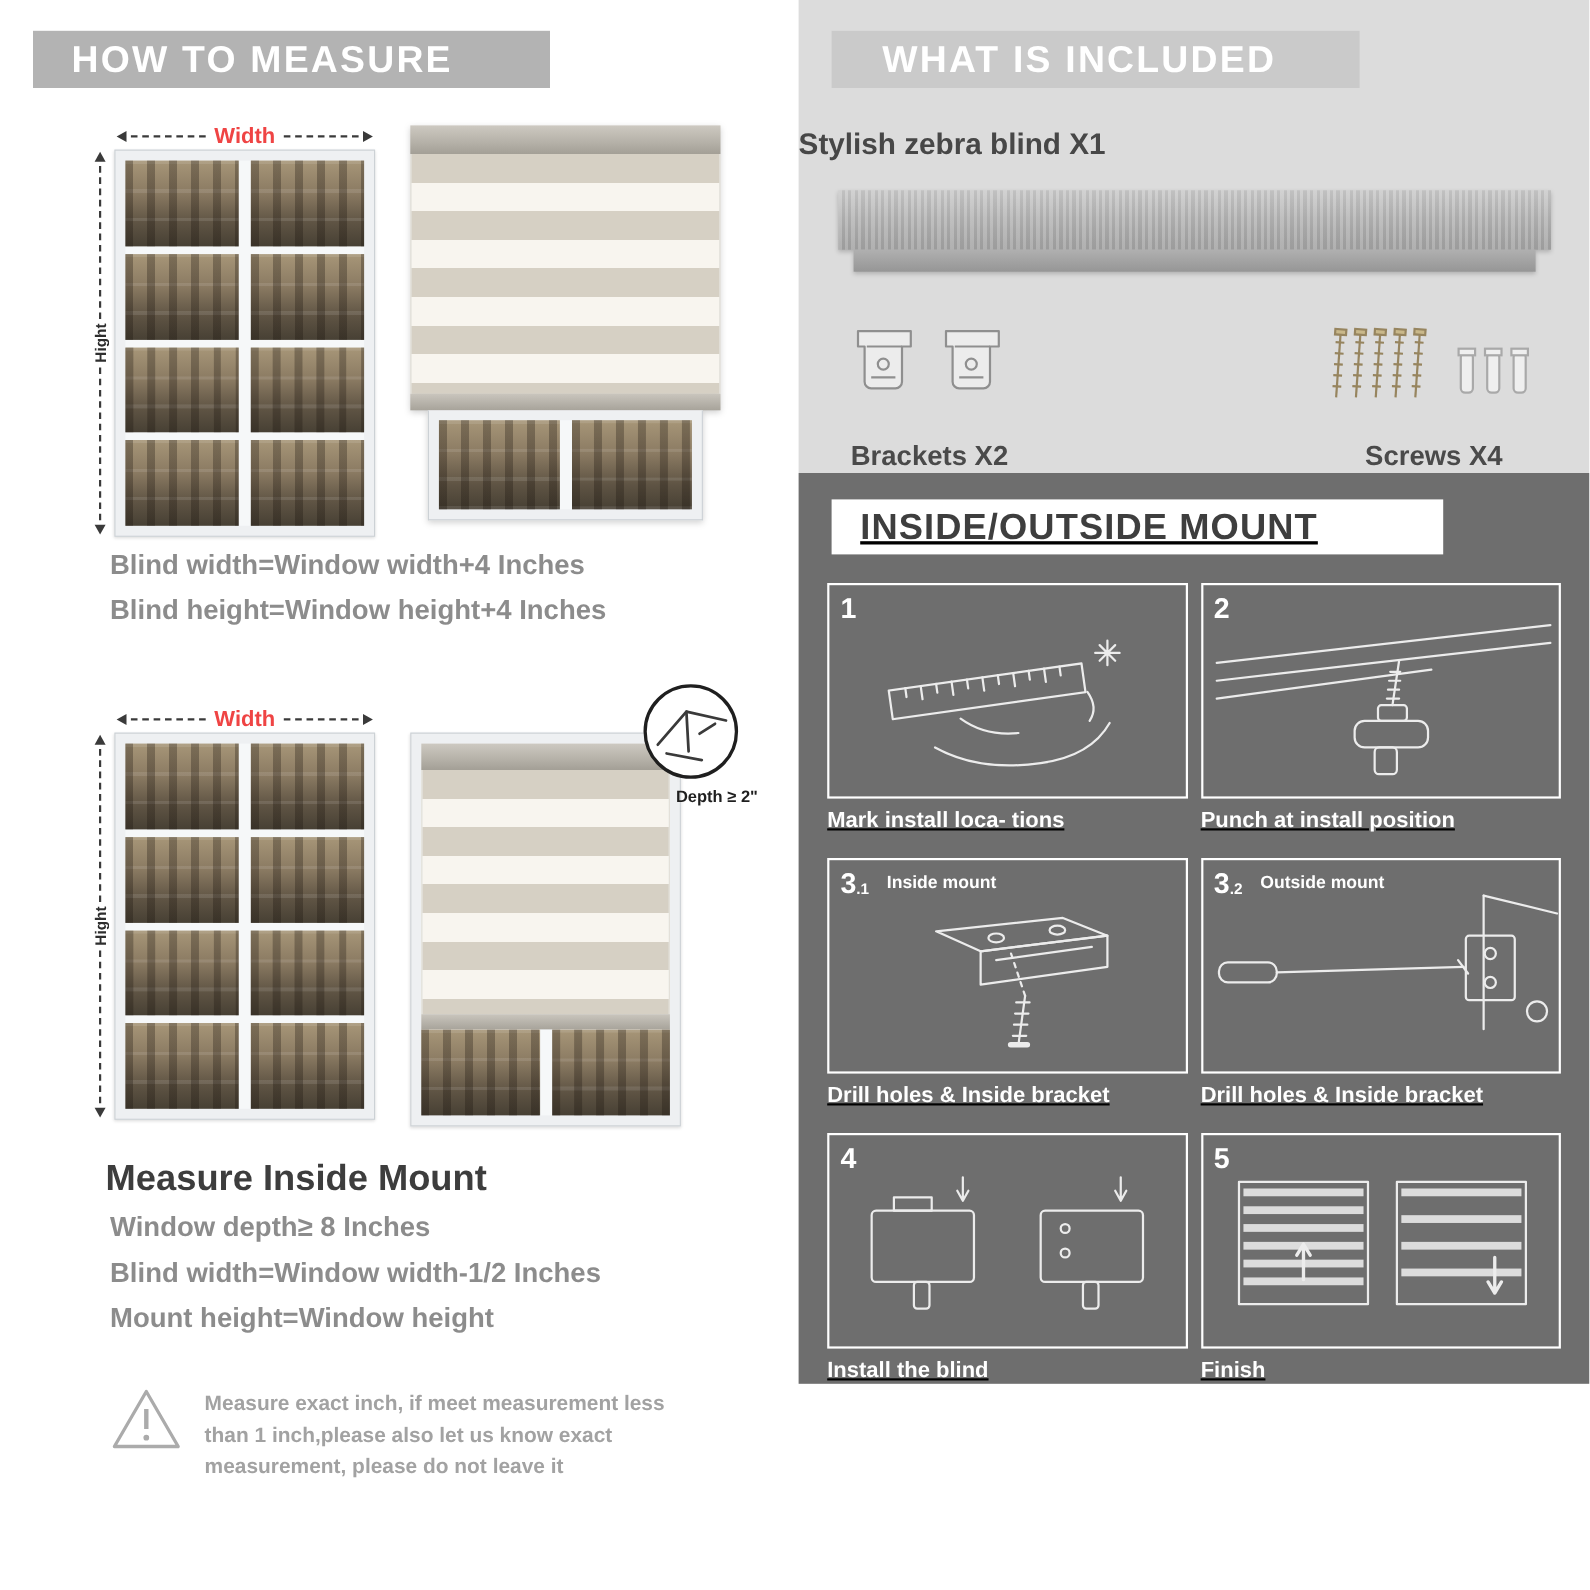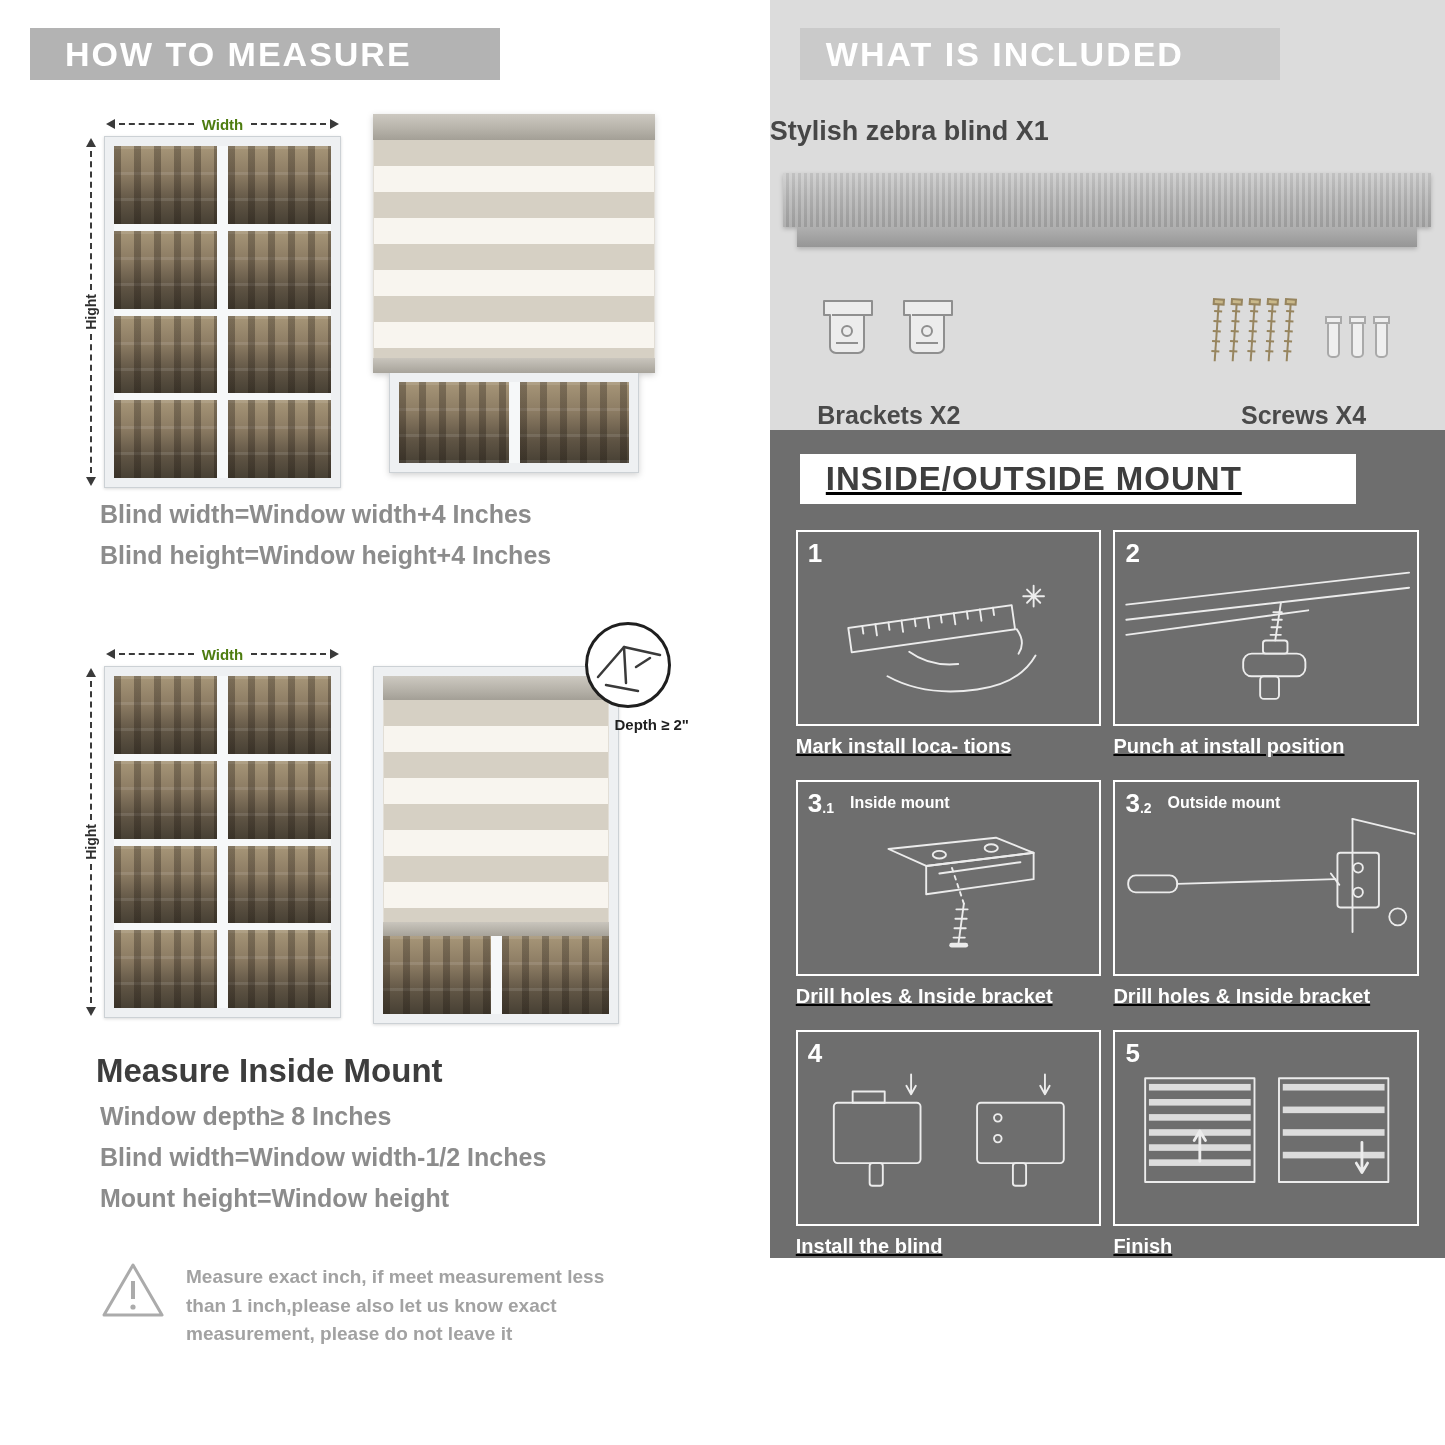--- a/index.html
+++ b/index.html
@@ -1,38 +1,38 @@
 <!DOCTYPE html>
 <html><head>
 <meta charset="utf-8">
 <style>
   html,body{margin:0;padding:0;}
   body{
     width:1445px;height:1445px;overflow:hidden;background:#fff;
     font-family:"Liberation Sans","DejaVu Sans",sans-serif;
     -webkit-font-smoothing:antialiased;
   }
-  .page{display:flex;width:1445px;height:1234px;gap:44px;}
+  .page{display:flex;width:1445px;height:1234px;}
   .left-col{width:710px;background:#fff;}
   .col-gap{width:16px;background:#fff;}
   .right-col{width:719px;display:flex;flex-direction:column;}
 
   
   .banner{
     margin:28px 0 0 30px;width:470px;height:52px;background:#b3b3b3;
     color:#fff;font-weight:bold;font-size:34px;line-height:52px;
     padding-left:35px;box-sizing:border-box;letter-spacing:2px;
   }
   .measure-row{margin-top:32px;padding-left:78px;display:flex;gap:32px;align-items:flex-start;}
 
   .win-measure{display:grid;grid-template-columns:26px 237px;grid-template-rows:24px 352px;}
   .wm-corner{grid-column:1;grid-row:1;}
   .harrow{grid-column:2;grid-row:1;display:flex;align-items:center;gap:4px;padding:0 2px;}
   .harrow .dash{flex:1;height:0;border-top:2px dashed #3a3a3a;}
-  .harrow .lbl{font-size:15px;font-weight:bold;color:#4d7c0f;padding:0 4px;}
+  .harrow .lbl{font-size:20px;font-weight:bold;color:#ef4444;padding:0 4px;}
   .tri{width:0;height:0;display:inline-block;}
   .tri-l{border-top:5px solid transparent;border-bottom:5px solid transparent;border-right:9px solid #3a3a3a;}
   .tri-r{border-top:5px solid transparent;border-bottom:5px solid transparent;border-left:9px solid #3a3a3a;}
   .varrow{grid-column:1;grid-row:2;display:flex;flex-direction:column;align-items:center;gap:4px;padding:2px 0;}
   .varrow .vdash{flex:1;width:0;border-left:2px dashed #3a3a3a;}
   .varrow .vlbl{font-size:14px;font-weight:bold;color:#2e2e2e;writing-mode:vertical-rl;transform:rotate(180deg);}
   .tri-u{border-left:5px solid transparent;border-right:5px solid transparent;border-bottom:9px solid #3a3a3a;}
   .tri-d{border-left:5px solid transparent;border-right:5px solid transparent;border-top:9px solid #3a3a3a;}
 
   .window{
@@ -67,21 +67,21 @@
   .m-line{margin:12px 0 0 100px;font-size:25px;color:#8c8c8c;font-weight:bold;}
 
   .warning{margin:46px 0 0 100px;display:flex;gap:20px;align-items:flex-start;}
   .warn-text{width:430px;font-size:19px;color:#a2a2a2;font-weight:600;line-height:1.5;margin-top:4px;}
 
   
   .included{background:#dcdcdc;height:545px;box-sizing:border-box;}
   .included-banner{
     margin:28px 0 0 30px;width:480px;height:52px;background:#cacaca;
     color:#fff;font-weight:bold;font-size:34px;line-height:52px;
-    padding-left:26px;box-sizing:border-box;letter-spacing:2px;
+    padding-left:46px;box-sizing:border-box;letter-spacing:2px;
   }
   .blind-label{text-align:left;margin-top:36px;font-size:27px;font-weight:bold;color:#474747;}
   .rail{margin:26px auto 0;width:648px;filter:drop-shadow(0 2px 2px rgba(0,0,0,.2));}
   .rail-top{
     height:54px;
     background:
       repeating-linear-gradient(90deg, rgba(255,255,255,.14) 0 3px, rgba(0,0,0,.05) 3px 6px),
       linear-gradient(180deg,#cbcbcb 0%,#b6b6b6 45%,#a3a3a3 100%);
   }
   .rail-lip{height:20px;width:calc(100% - 28px);margin:0 auto;background:linear-gradient(180deg,#b0b0b0,#969696);}

